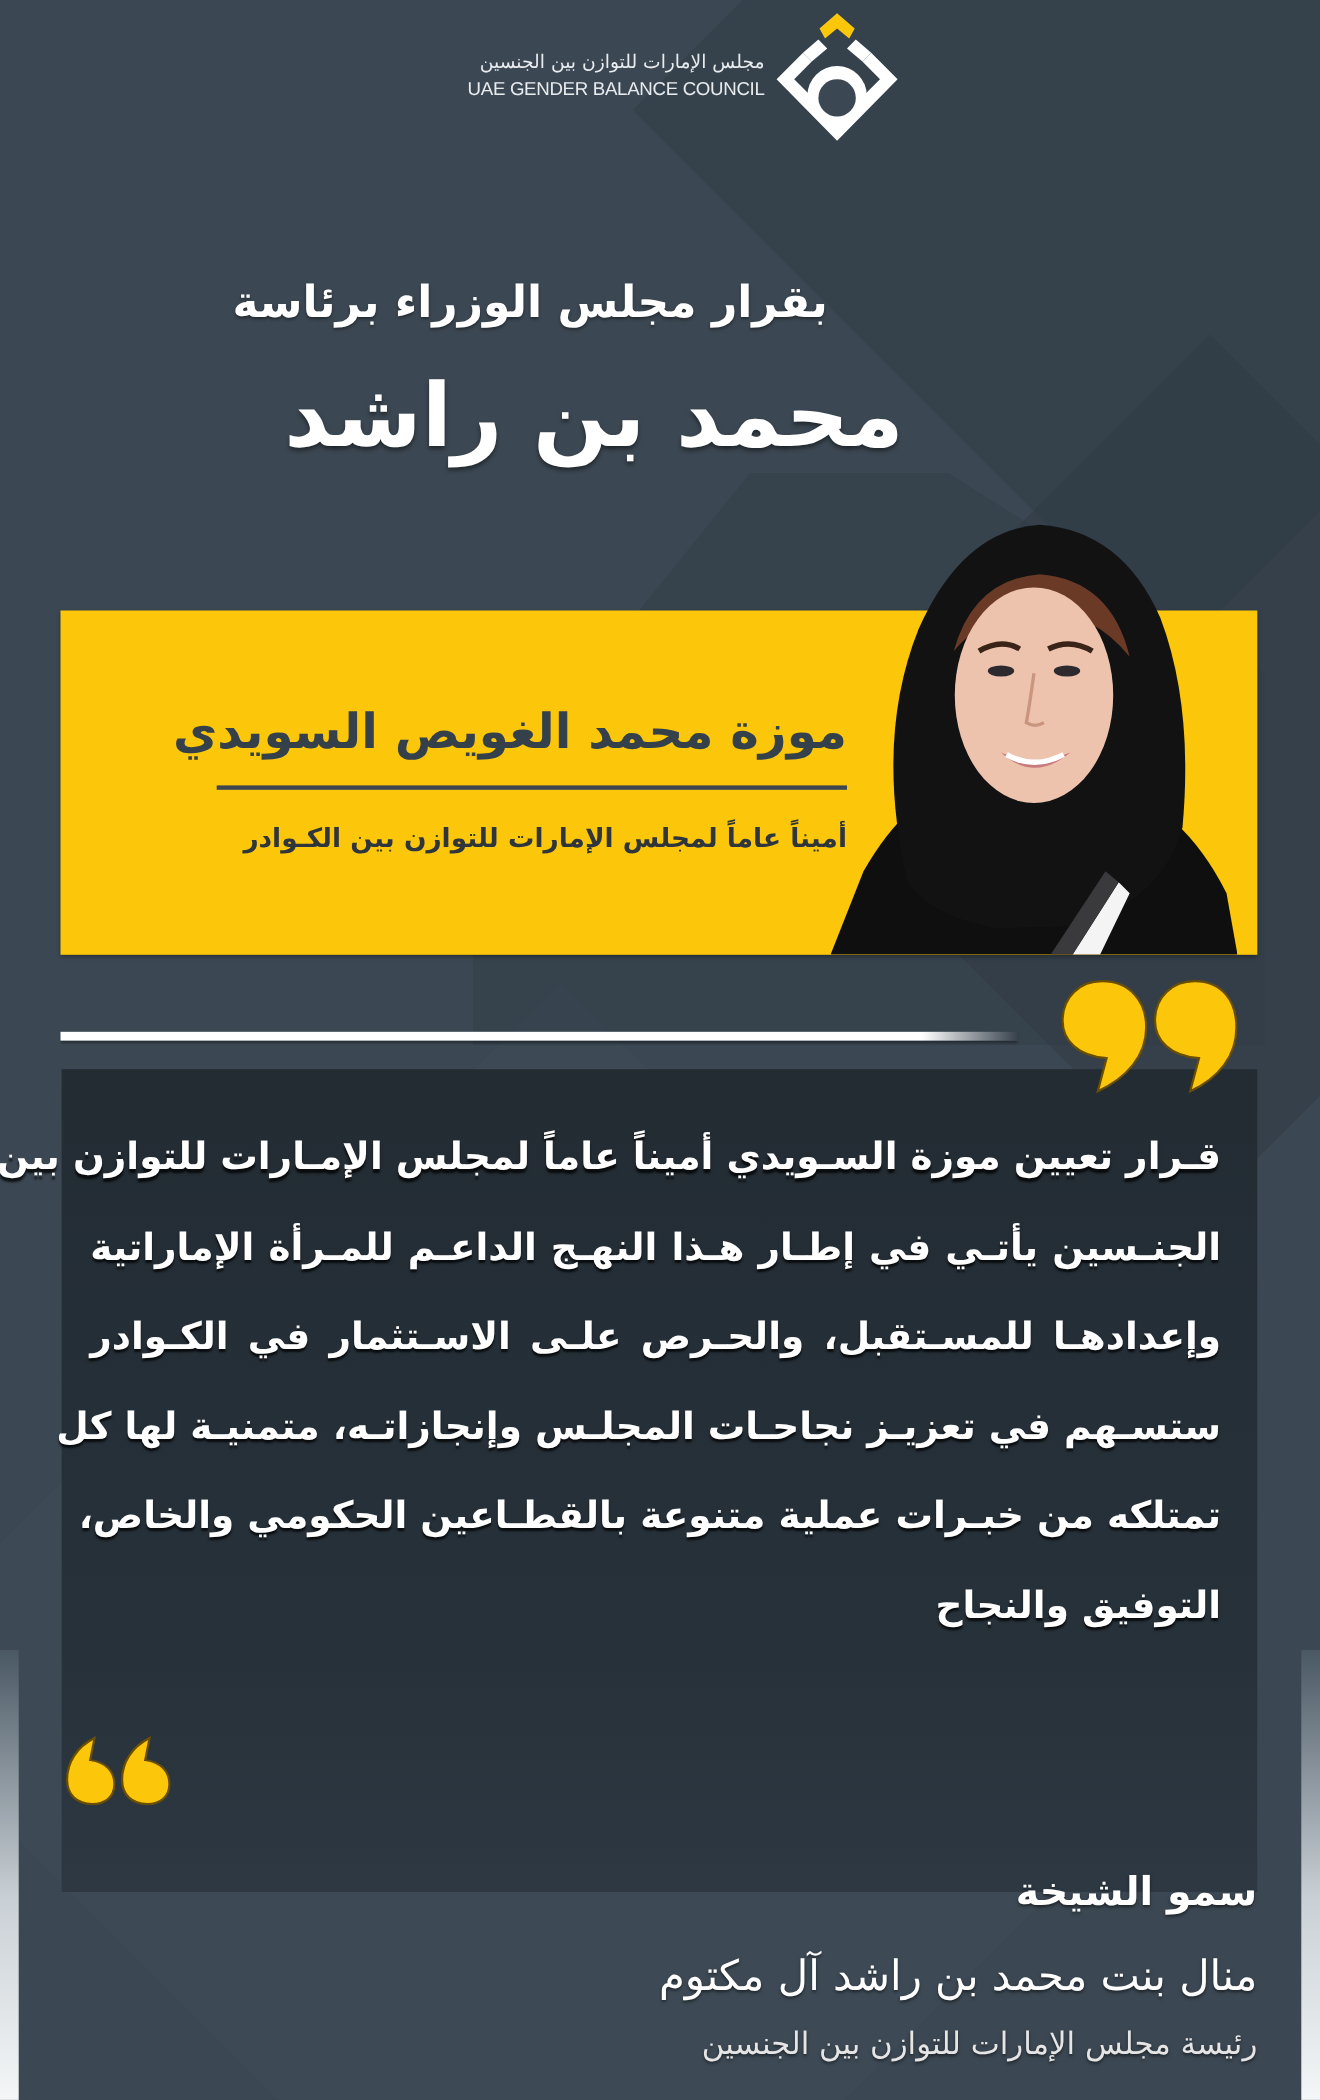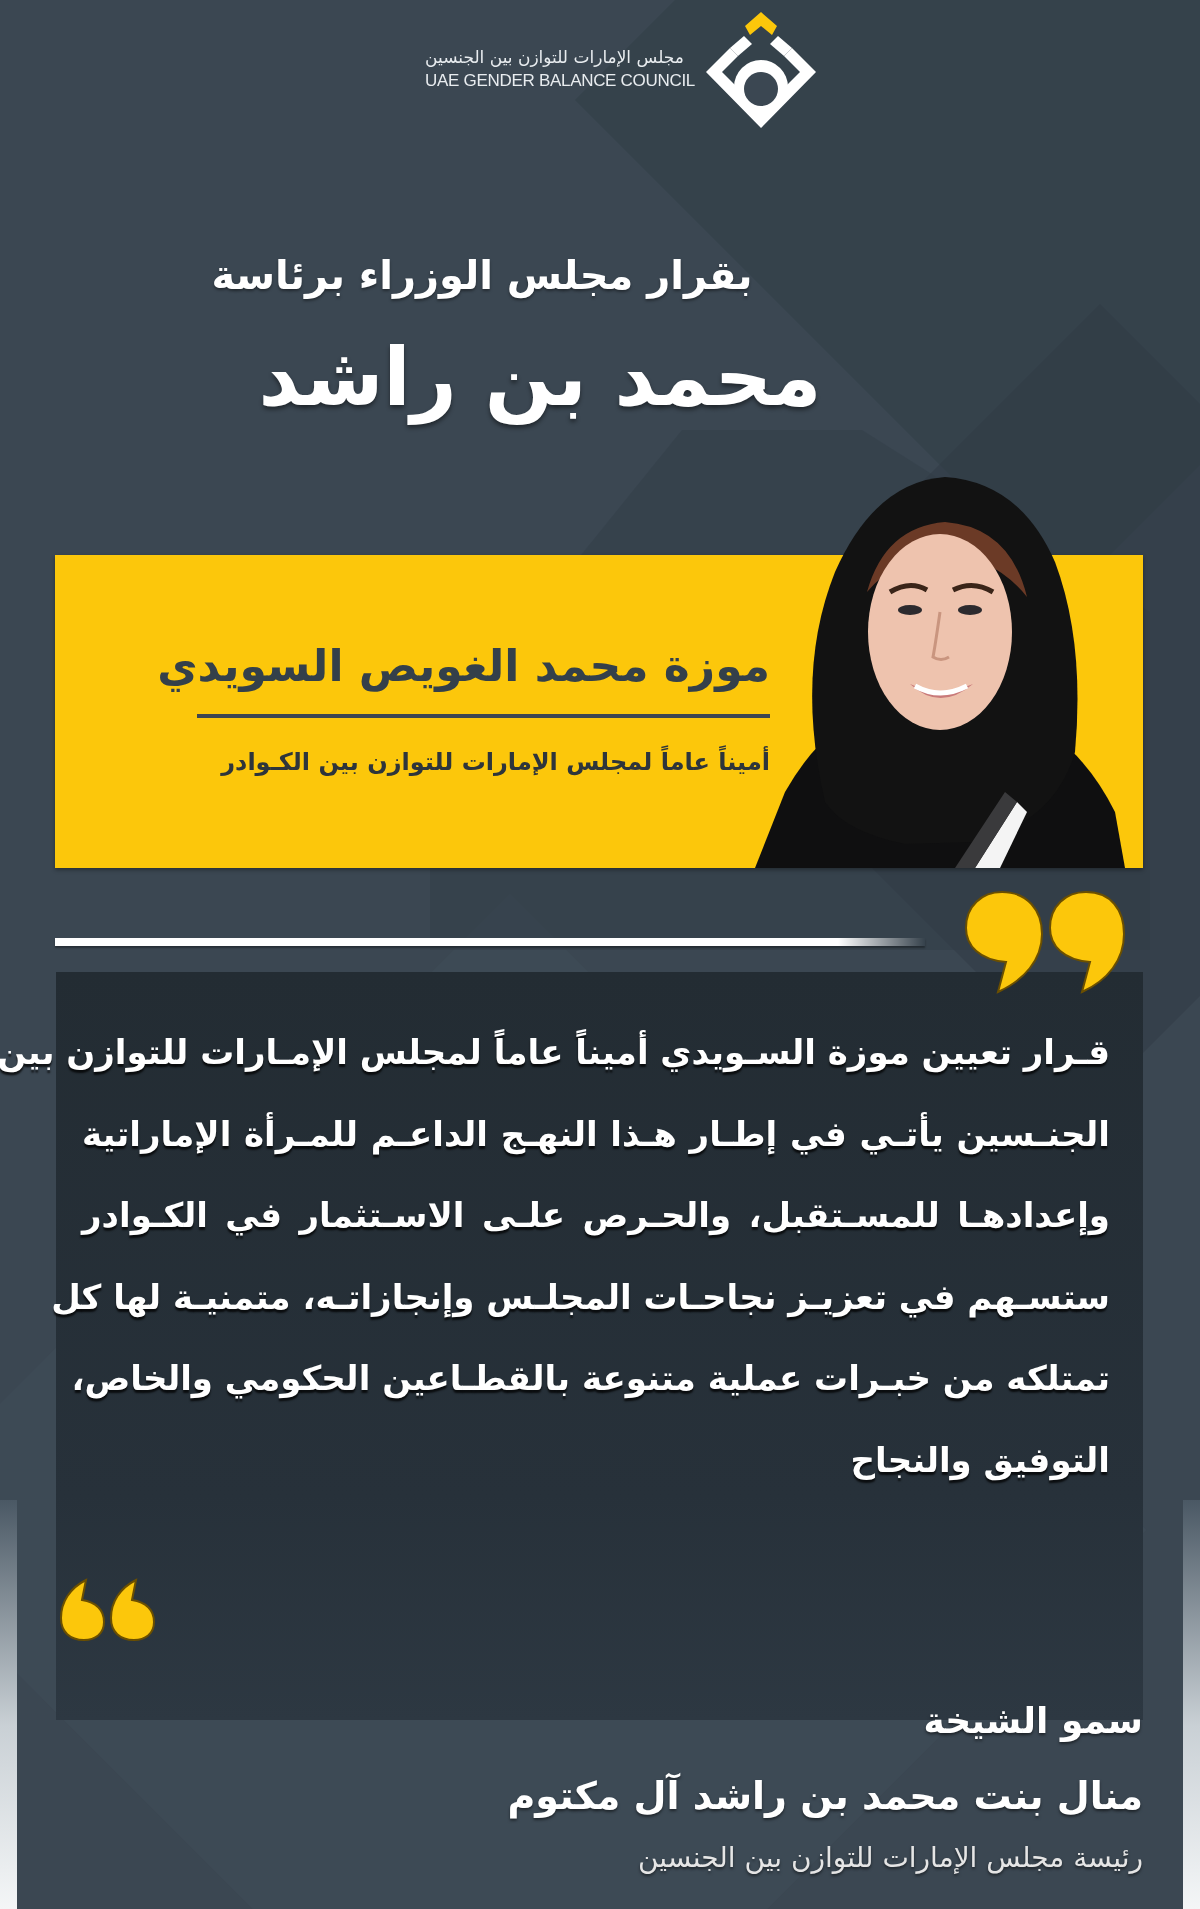--- a/index.html
+++ b/index.html
@@ -32,21 +32,21 @@
     background: linear-gradient(#4a5864, #c9d0d5 55%, #f4f6f7);
   }
   .edge-fade-right {
     position: absolute; right: 0; top: 1500px; width: 17px; height: 409px;
     background: linear-gradient(#4a5864, #c9d0d5 55%, #f4f6f7);
   }
 
   
   .logo { position: absolute; left: 380px; top: 8px; width: 450px; height: 130px; }
   .logo-text { position: absolute; right: 135px; top: 36px; text-align: left; color: #e8ecef; }
-  .logo-ar { font-size: 17px; line-height: 26px; direction: rtl; text-align: left; }
+  .logo-ar { font-size: 17px; line-height: 26px; direction: rtl; text-align: right; }
   .logo-en { font-size: 17px; line-height: 22px; letter-spacing: -0.3px; font-family: "Liberation Sans", sans-serif; text-align: right; }
   .logo-mark { position: absolute; left: 322px; top: 0; width: 118px; height: 125px; }
 
   
   .title-1 {
     position: absolute; left: 0; width: 964px; top: 252px; text-align: center;
     color: #ffffff; font-size: 40px; font-weight: bold; direction: rtl;
     text-shadow: 0 2px 3px rgba(0,0,0,.4);
   }
   .title-2 {
@@ -102,21 +102,21 @@
     text-shadow: 0 3px 2px rgba(0,0,0,.75);
   }
   .quote-line.last { text-align-last: right; }
 
   
   .sig-honorific, .sig-name, .sig-title {
     position: absolute; right: 57px; direction: rtl; color: #ffffff; text-align: right; white-space: nowrap;
     text-shadow: 0 2px 3px rgba(0,0,0,.5);
   }
   .sig-honorific { top: 1695px; font-size: 36px; font-weight: bold; line-height: 52px; }
-  .sig-name { top: 1768px; font-size: 38px; font-weight: bold; line-height: 56px; }
+  .sig-name { top: 1768px; font-size: 38px; font-weight: normal; line-height: 56px; }
   .sig-title { top: 1836px; font-size: 28px; line-height: 44px; color: #e5e5e5; }
 </style>
 </head>
 <body>
 
 <div class="bg-layer">
   <div class="bg-shape shape-a"></div>
   <div class="bg-shape shape-b"></div>
   <div class="bg-shape shape-c"></div>
   <div class="bg-shape shape-d"></div>

